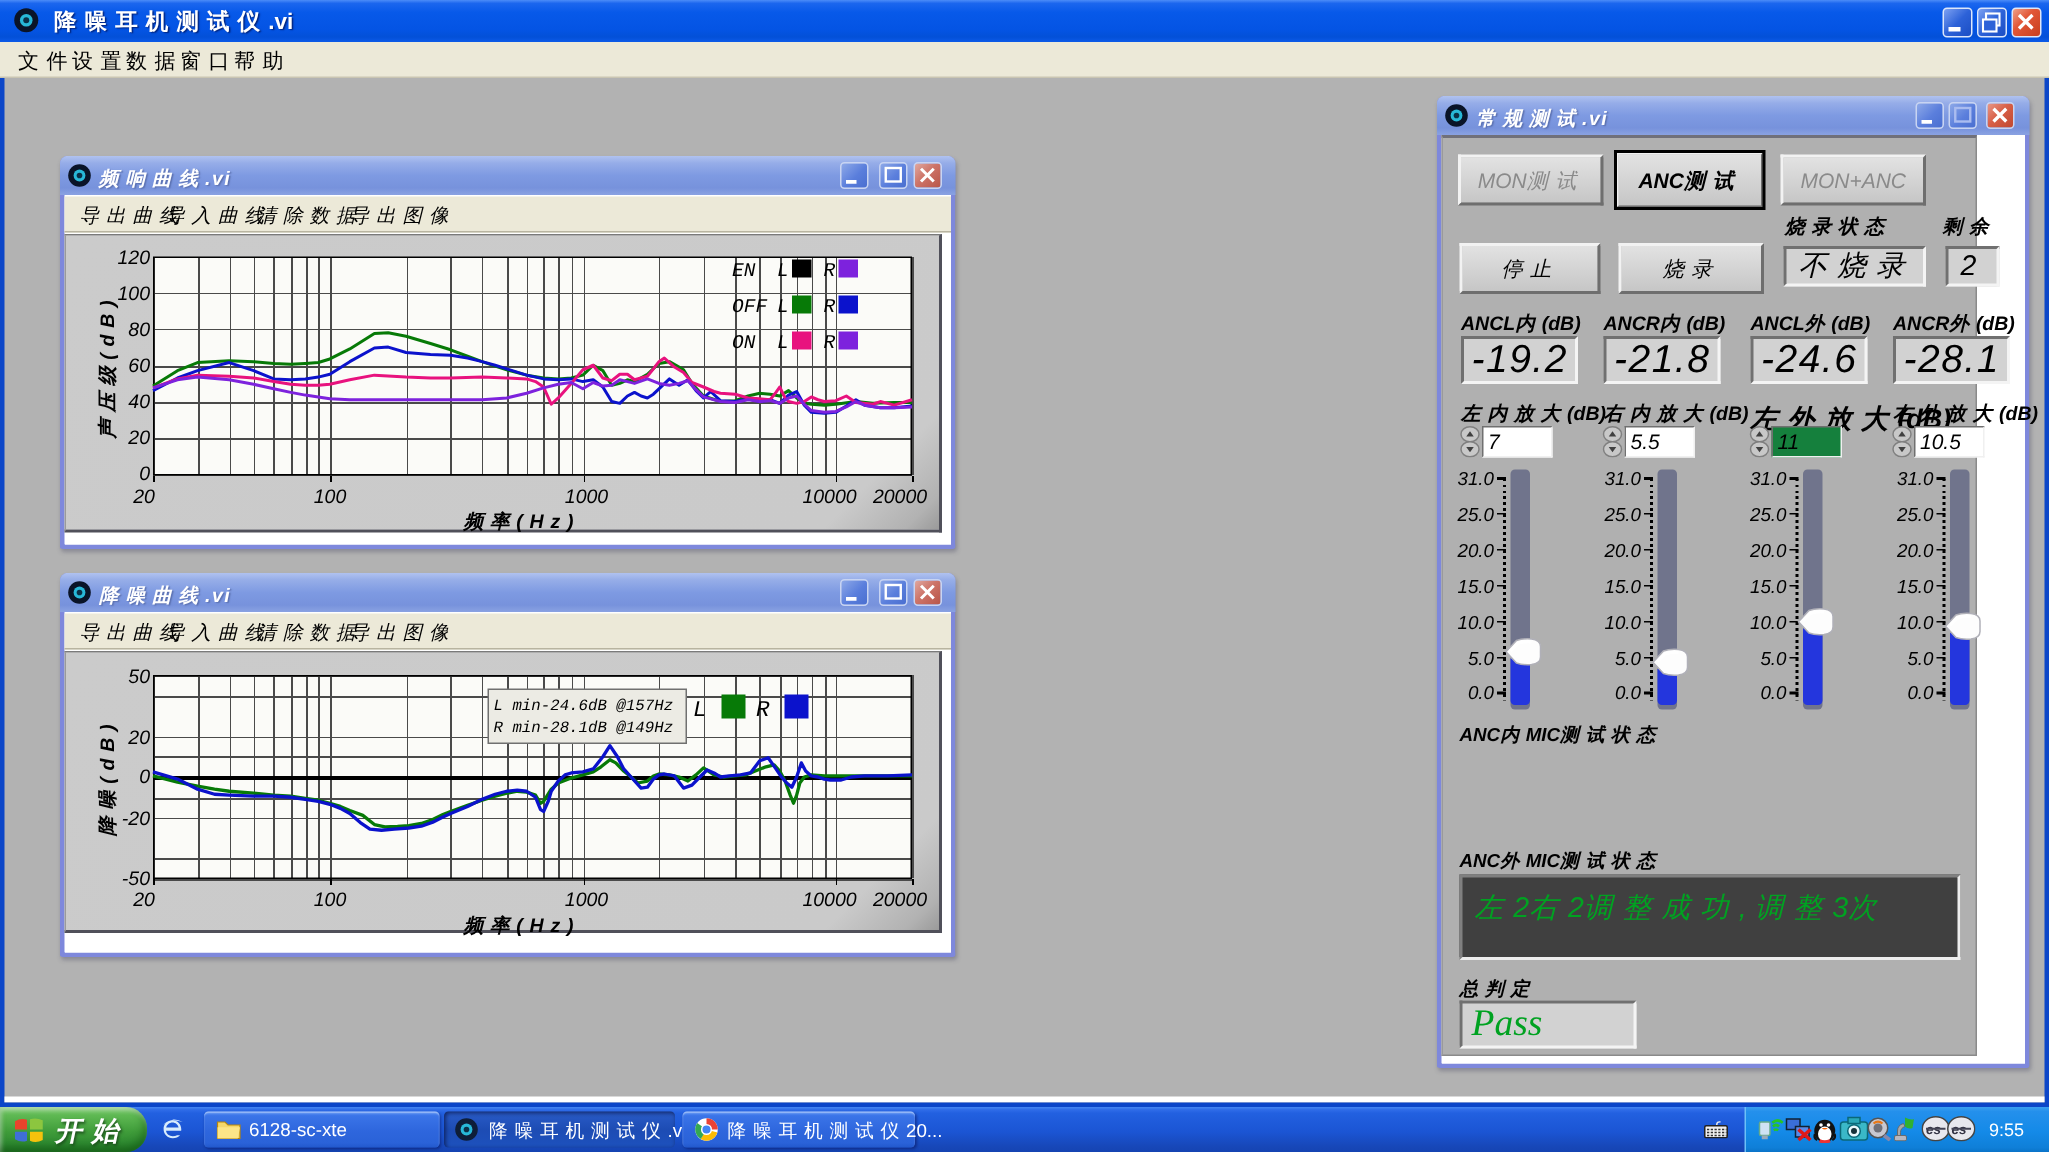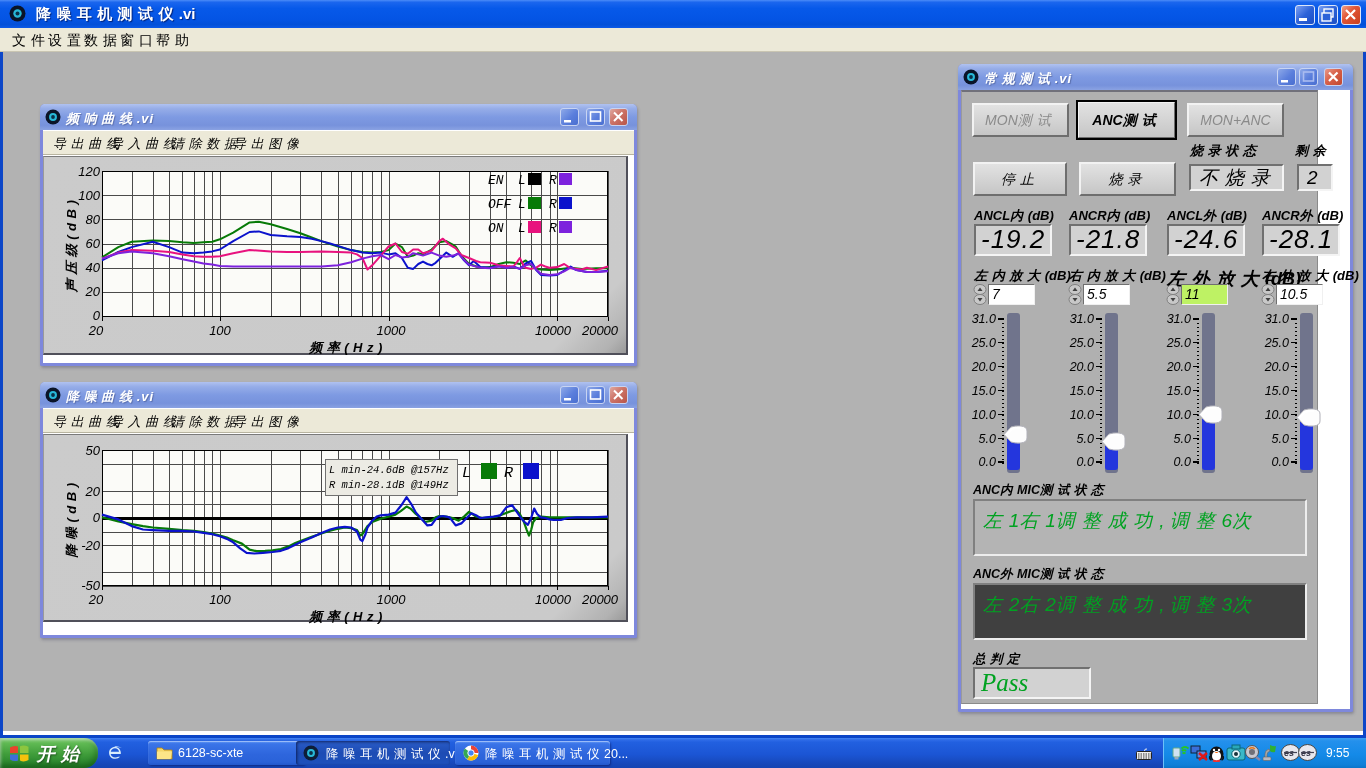--- a/index.html
+++ b/index.html
@@ -331,21 +331,21 @@
         </svg></div>
 <div class="abs" style="left:121px;top:192px;width:47px;height:21px;background:#fff;border:1px solid #707070;border-right-color:#f0f0f0;border-bottom-color:#f0f0f0;font-size:14px;line-height:19px;padding-left:3px">5.5</div>
 <div class="lbl" style="left:205px;top:175px;font-size:18px"><span class="cn">左外放大</span>(dB)</div>
 <div class="abs" style="left:204px;top:192px;width:15px;height:21px">
 <svg width="15" height="21">
           <ellipse cx="7" cy="5.5" rx="6" ry="5" fill="#c8c8c8" stroke="#808080" stroke-width="1"></ellipse>
           <ellipse cx="7" cy="15.5" rx="6" ry="5" fill="#c8c8c8" stroke="#808080" stroke-width="1"></ellipse>
           <path d="M4.5 7 L7 3.5 L9.5 7 Z" fill="#404040"></path>
           <path d="M4.5 14 L7 17.5 L9.5 14 Z" fill="#404040"></path>
         </svg></div>
-<div class="abs" style="left:219px;top:192px;width:47px;height:21px;background:#bef264;border:1px solid #707070;border-right-color:#f0f0f0;border-bottom-color:#f0f0f0;font-size:14px;line-height:19px;padding-left:3px">11</div>
+<div class="abs" style="left:219px;top:192px;width:47px;height:21px;background:#15803d;border:1px solid #707070;border-right-color:#f0f0f0;border-bottom-color:#f0f0f0;font-size:14px;line-height:19px;padding-left:3px">11</div>
 <div class="lbl" style="left:300px;top:175px;font-size:13px"><span class="cn">右外放大</span>(dB)</div>
 <div class="abs" style="left:299px;top:192px;width:15px;height:21px">
 <svg width="15" height="21">
           <ellipse cx="7" cy="5.5" rx="6" ry="5" fill="#c8c8c8" stroke="#808080" stroke-width="1"></ellipse>
           <ellipse cx="7" cy="15.5" rx="6" ry="5" fill="#c8c8c8" stroke="#808080" stroke-width="1"></ellipse>
           <path d="M4.5 7 L7 3.5 L9.5 7 Z" fill="#404040"></path>
           <path d="M4.5 14 L7 17.5 L9.5 14 Z" fill="#404040"></path>
         </svg></div>
 <div class="abs" style="left:314px;top:192px;width:47px;height:21px;background:#fff;border:1px solid #707070;border-right-color:#f0f0f0;border-bottom-color:#f0f0f0;font-size:14px;line-height:19px;padding-left:3px">10.5</div>
 <div class="abs" style="left:0px;top:220.0px;width:34px;text-align:right;font-size:12.5px;color:#000">31.0</div>
@@ -426,23 +426,20 @@
 <div class="abs" style="left:293px;top:363.4px;width:34px;text-align:right;font-size:12.5px;color:#000">0.0</div>
 <div class="abs" style="left:329px;top:369.4px;width:6px;height:1.6px;background:#000"></div>
 <div class="abs" style="left:333px;top:227px;width:1.5px;height:148px;background:repeating-linear-gradient(180deg,#000 0 1.5px,transparent 1.5px 4px)"></div>
 <div class="abs" style="left:338px;top:221px;width:13px;height:160px;background:#70748c;border-radius:3px"></div>
 <div class="abs" style="left:338px;top:330px;width:13px;height:48px;background:#2436dd;border-radius:0 0 3px 3px"></div>
 <div class="abs" style="left:334px;top:316px"><svg width="26" height="19">
           <path d="M1 9.5 L8 2 Q12 0.5 18 1 Q24 1.8 24 6 L24 13 Q24 17.2 18 18 Q12 18.5 8 17 Z" fill="#fdfdfd" stroke="#b0b0b8" stroke-width="1"></path>
           <path d="M4 9 L9 4 Q13 2.5 18 3" fill="none" stroke="#fff" stroke-width="2"></path>
         </svg></div>
 <div class="lbl" style="left:11px;top:390px;font-size:12.5px">ANC<span class="cn">内</span>MIC<span class="cn">测试状态</span></div>
-<div class="abs" style="left:11px;top:407px;width:334px;height:57px;background:#b4b4b4;border-top:2px solid #808080;border-left:2px solid #808080;border-right:2px solid #ededed;border-bottom:2px solid #ededed">
-        <div style="position:absolute;left:8px;top:7px;font-size:19px;color:#00a221"><span class="cn">左</span>1<span class="cn">右</span>1<span class="cn">调整成功</span>, <span class="cn">调整</span>6<span class="cn">次</span></div>
-      </div>
 <div class="lbl" style="left:11px;top:474px;font-size:12.5px">ANC<span class="cn">外</span>MIC<span class="cn">测试状态</span></div>
 <div class="abs" style="left:11px;top:491px;width:334px;height:57px;background:#404040;border-top:2px solid #808080;border-left:2px solid #808080;border-right:2px solid #ededed;border-bottom:2px solid #ededed">
         <div style="position:absolute;left:8px;top:7px;font-size:19px;color:#00a221"><span class="cn">左</span>2<span class="cn">右</span>2<span class="cn">调整成功</span>, <span class="cn">调整</span>3<span class="cn">次</span></div>
       </div>
 <div class="lbl" style="left:11px;top:559px;font-size:12.5px"><span class="cn">总判定</span></div>
 <div class="abs sunk" style="left:11px;top:575px;width:118px;height:32px">
         <div style="position:absolute;left:6px;top:0px;font-size:25px;font-family:'Liberation Serif',serif;color:#00a221">Pass</div>
       </div>
     </div>
 </div>
@@ -454,21 +451,21 @@
         <path d="M11 2.2 Q15 0.8 19.5 2.8 L19.5 9 L11 9 Z" fill="#8cc63f"></path>
         <path d="M1 10.5 L9 10.5 L9 16.5 Q5 18 1 15.5 Z" fill="#3f6fd8"></path>
         <path d="M11 10.5 L19.5 10.5 L19.5 16 Q15 18.5 11 16.5 Z" fill="#f4c20d"></path>
       </svg>
 <span style="position:absolute;left:38px;top:4px;font-size:18px;font-weight:bold;color:#fff;text-shadow:1px 1px 2px #1a4a1a;transform:skewX(-12deg)" class="cn">开始</span>
     </div>
 <div class="abs" style="left:106px;top:6px;width:18px;height:18px"><svg width="18" height="18" viewBox="0 0 20 20">
         <path d="M10 3.2 C6 3.2 3.4 6 3.4 9.6 C3.4 13.6 6.4 16.4 10.2 16.4 C12.4 16.4 14.4 15.6 15.6 14.2 L13.4 14.2 C12.5 14.7 11.4 15 10.2 15 C7.6 15 5.6 13.4 5.2 11 L16.4 11 C16.5 10.6 16.5 10.2 16.5 9.8 C16.5 6.2 13.8 3.2 10 3.2 Z M5.3 8.6 C5.8 6.4 7.7 4.8 10 4.8 C12.3 4.8 14.1 6.4 14.5 8.6 Z" fill="#d8ecfc"></path>
         <path d="M3 6.5 Q9 1.5 17.5 4.5 Q14 2.2 10.5 2.6" fill="#cfe6ff"></path>
       </svg></div>
-<div class="abs" style="left:148px;top:3px;width:157px;height:24px;border-radius:3px;background:linear-gradient(180deg,#5b93f5 0%,#3a74e8 12%,#2e66dd 55%,#2a62d8 88%,#2258cc 100%);box-shadow:inset 0 1px 1px rgba(255,255,255,.45), 1px 1px 2px rgba(0,0,60,.4)">
+<div class="abs" style="left:136px;top:3px;width:157px;height:24px;border-radius:3px;background:linear-gradient(180deg,#5b93f5 0%,#3a74e8 12%,#2e66dd 55%,#2a62d8 88%,#2258cc 100%);box-shadow:inset 0 1px 1px rgba(255,255,255,.45), 1px 1px 2px rgba(0,0,60,.4)">
       <svg class="abs" style="left:8px;top:4px" width="17" height="15" viewBox="0 0 17 15">
         <path d="M1 3 L6 3 L8 5 L16 5 L16 14 L1 14 Z" fill="#f5d76b" stroke="#b8860b" stroke-width="0.8"></path>
         <path d="M1 6.5 L16 6.5 L14.5 14 L1 14 Z" fill="#fce588"></path>
       </svg>
       <span style="position:absolute;left:30px;top:5px;font-size:12.5px;color:#fff;white-space:nowrap">6128-sc-xte</span>
     </div>
 <div class="abs" style="left:296px;top:3px;width:154px;height:24px;border-radius:3px;background:linear-gradient(180deg,#2a5cc8 0%,#1d4cb4 50%,#1d51bd 100%);box-shadow:inset 1px 1px 3px rgba(0,0,30,.6)">
       <svg class="abs" style="left:7px;top:4px" width="16" height="16" viewBox="0 0 17 17">
         <circle cx="8.5" cy="8.5" r="8" fill="#0e1e38"></circle>
         <circle cx="8.5" cy="8.5" r="4.2" fill="#28b8d8"></circle>

